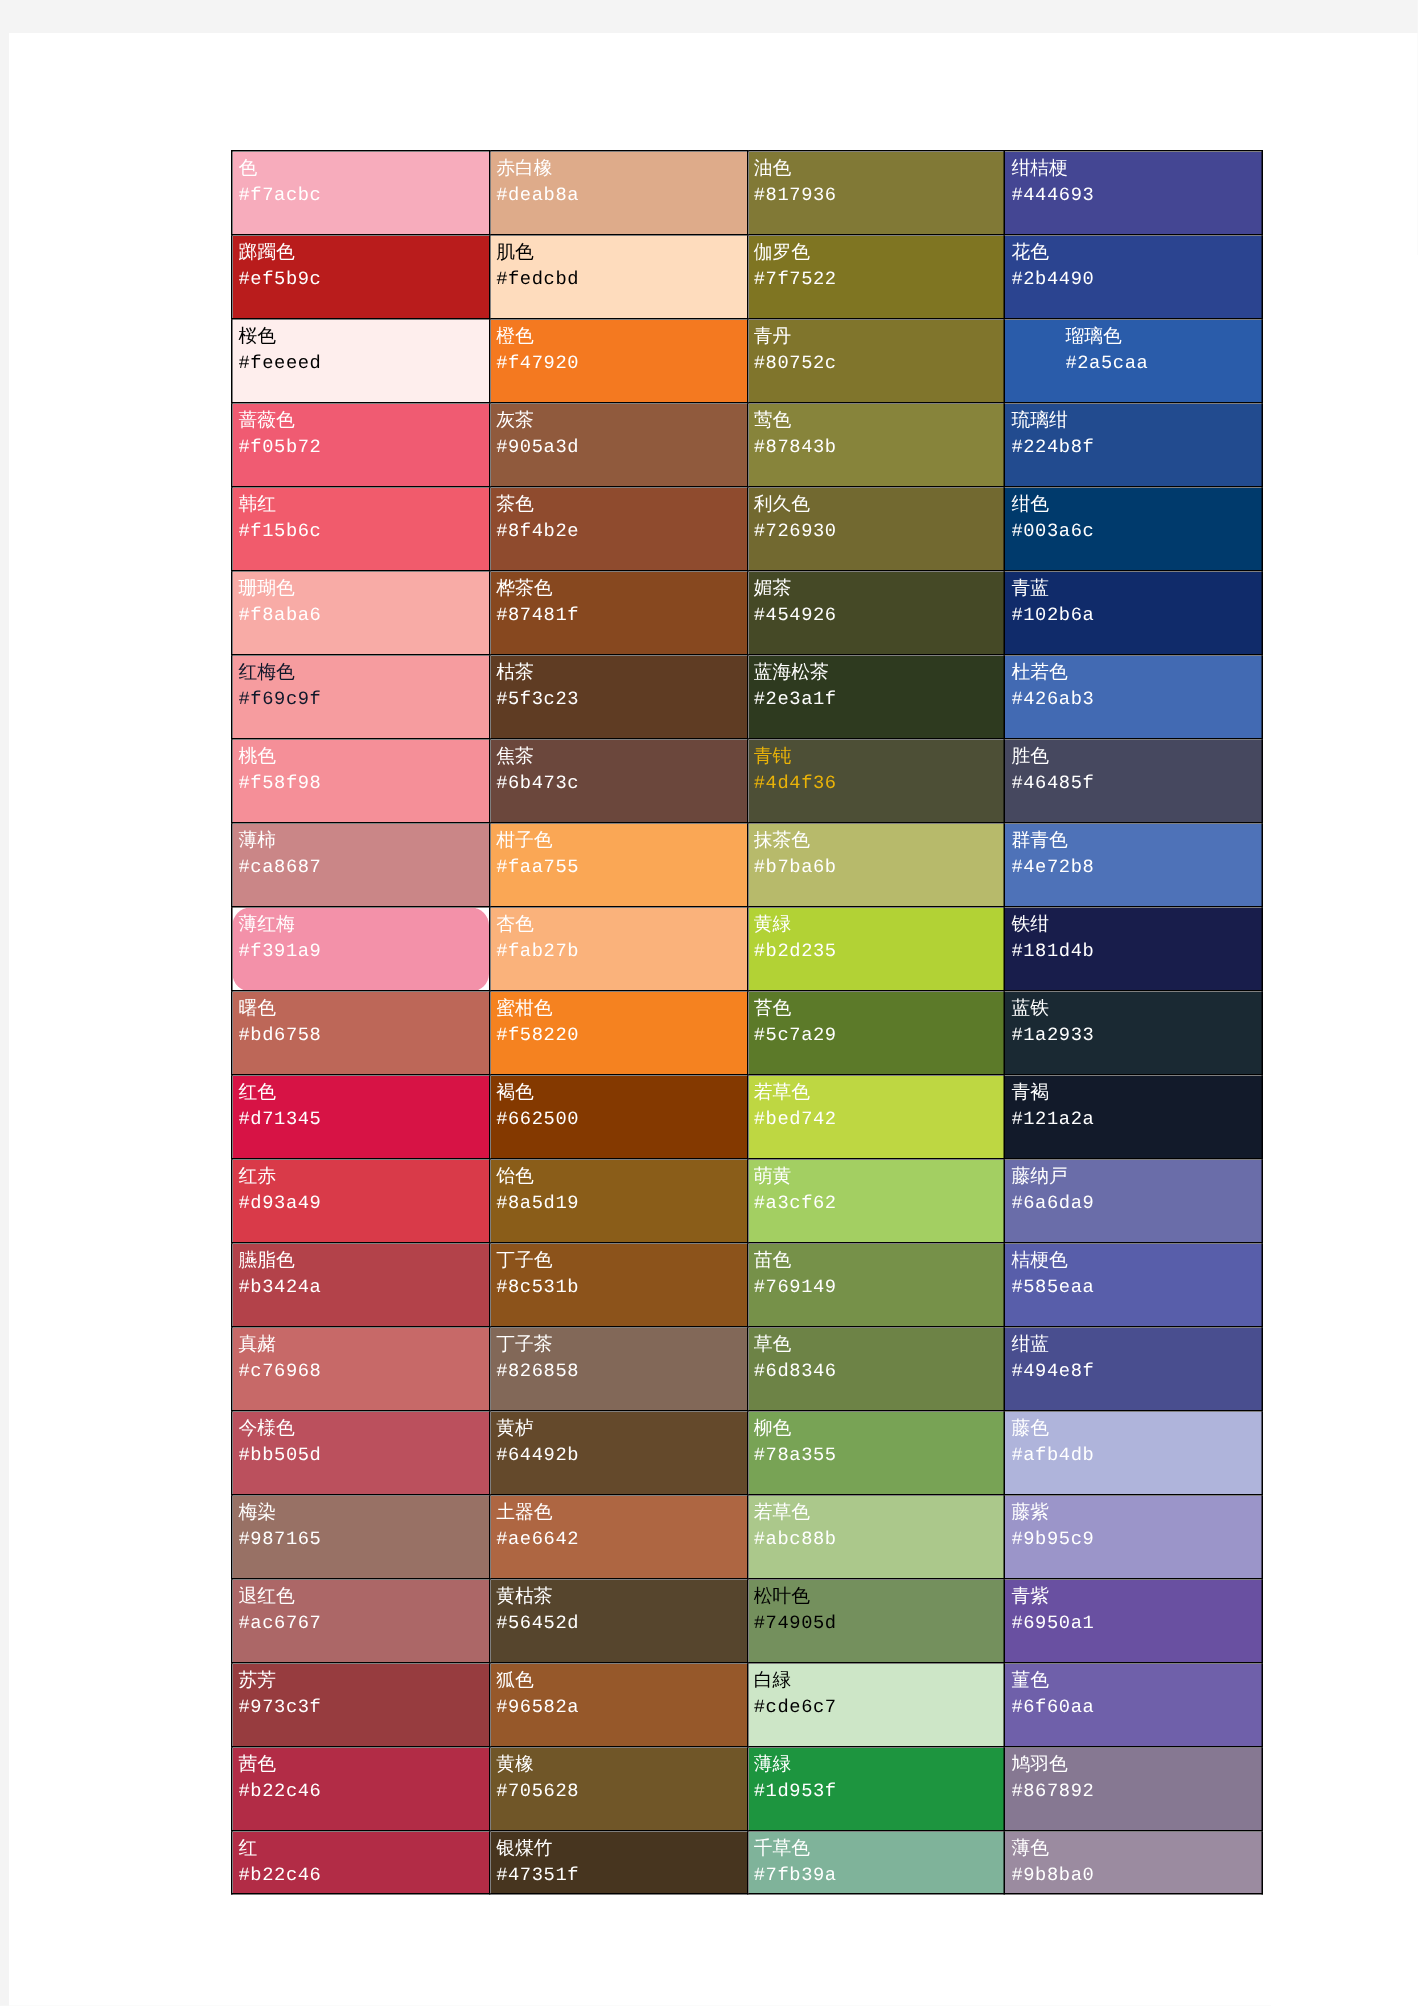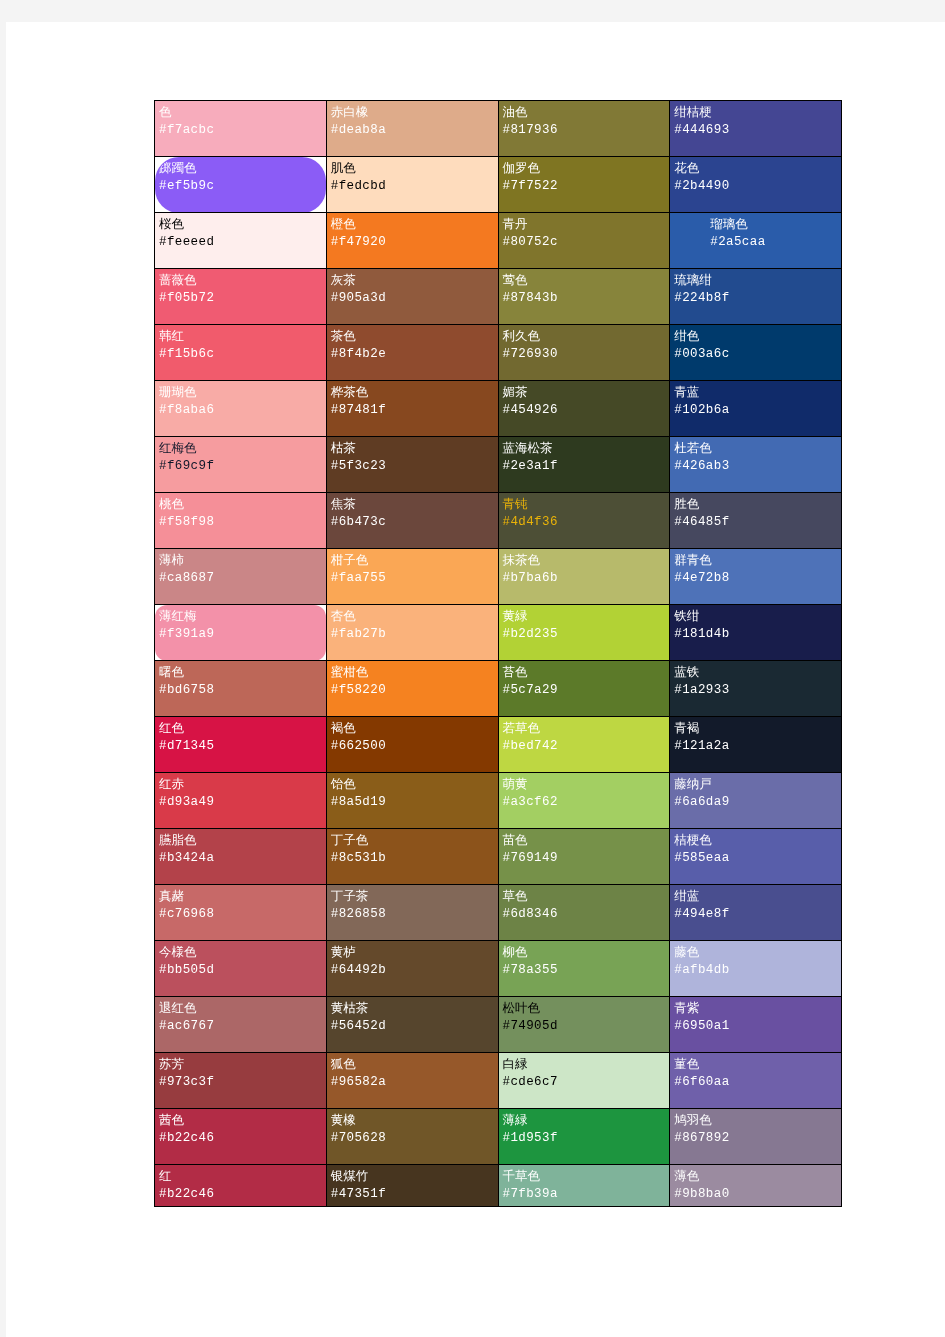--- a/index.html
+++ b/index.html
@@ -76,21 +76,21 @@
           <td style="background: rgb(129, 121, 54); color: rgb(255, 255, 255);">
             <span class="cell-name">油色</span>
             <span class="cell-hex">#817936</span>
           </td>
           <td style="background: rgb(68, 70, 147); color: rgb(255, 255, 255);">
             <span class="cell-name">绀桔梗</span>
             <span class="cell-hex">#444693</span>
           </td>
         </tr>
         <tr>
-          <td style="background: #8b5cf6; color: rgb(255, 255, 255); border-radius: 24px;">
+          <td style="background: #b91c1c; color: rgb(255, 255, 255);">
             <span class="cell-name">踯躅色</span>
             <span class="cell-hex">#ef5b9c</span>
           </td>
           <td style="background: rgb(254, 220, 189); color: rgb(0, 0, 0);">
             <span class="cell-name">肌色</span>
             <span class="cell-hex">#fedcbd</span>
           </td>
           <td style="background: rgb(127, 117, 34); color: rgb(255, 255, 255);">
             <span class="cell-name">伽罗色</span>
             <span class="cell-hex">#7f7522</span>
@@ -343,20 +343,38 @@
             <span class="cell-name">黄栌</span>
             <span class="cell-hex">#64492b</span>
           </td>
           <td style="background: rgb(120, 163, 85); color: rgb(255, 255, 255);">
             <span class="cell-name">柳色</span>
             <span class="cell-hex">#78a355</span>
           </td>
           <td style="background: rgb(175, 180, 219); color: rgb(255, 255, 255);">
             <span class="cell-name">藤色</span>
             <span class="cell-hex">#afb4db</span>
+          </td>
+        </tr>
+        <tr>
+          <td style="background: rgb(152, 113, 101); color: rgb(255, 255, 255);">
+            <span class="cell-name">梅染</span>
+            <span class="cell-hex">#987165</span>
+          </td>
+          <td style="background: rgb(174, 102, 66); color: rgb(255, 255, 255);">
+            <span class="cell-name">土器色</span>
+            <span class="cell-hex">#ae6642</span>
+          </td>
+          <td style="background: rgb(171, 200, 139); color: rgb(255, 255, 255);">
+            <span class="cell-name">若草色</span>
+            <span class="cell-hex">#abc88b</span>
+          </td>
+          <td style="background: rgb(155, 149, 201); color: rgb(255, 255, 255);">
+            <span class="cell-name">藤紫</span>
+            <span class="cell-hex">#9b95c9</span>
           </td>
         </tr>
         <tr>
           <td style="background: rgb(172, 103, 103); color: rgb(255, 255, 255);">
             <span class="cell-name">退红色</span>
             <span class="cell-hex">#ac6767</span>
           </td>
           <td style="background: rgb(86, 69, 45); color: rgb(255, 255, 255);">
             <span class="cell-name">黄枯茶</span>
             <span class="cell-hex">#56452d</span>

